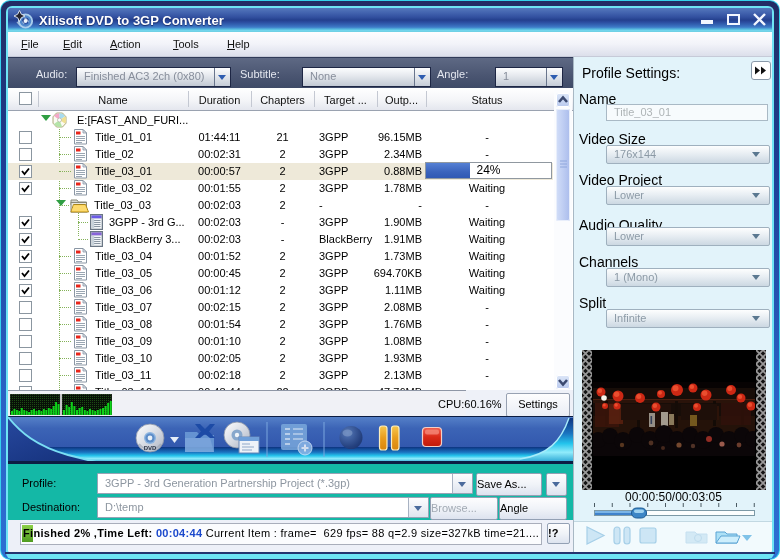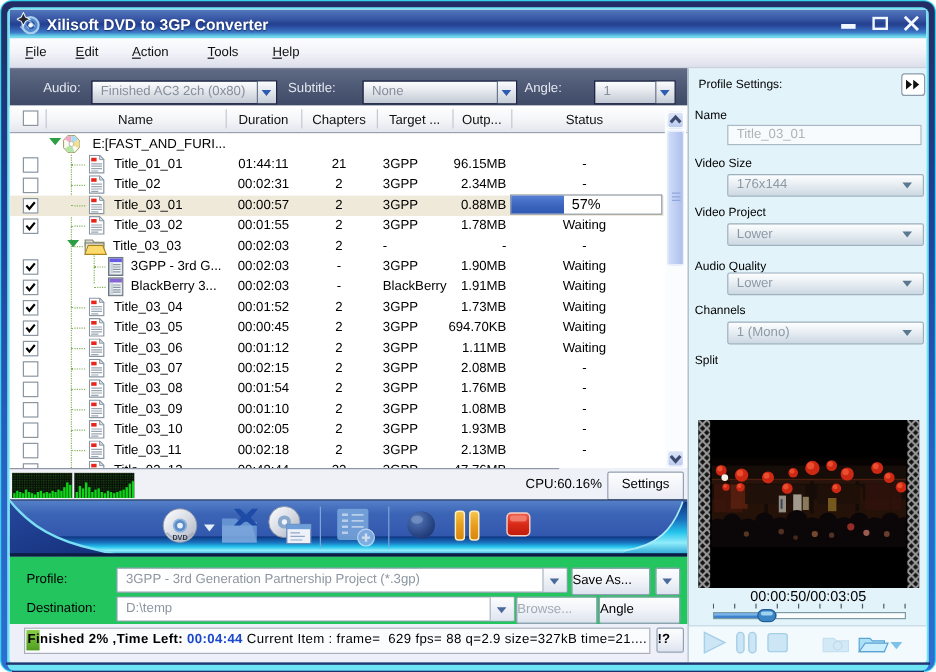--- a/index.html
+++ b/index.html
@@ -51,35 +51,35 @@
 .hstub{position:absolute;height:1px;border-top:1px dotted #84b258}
 
 #sbar{left:546px;top:82px;width:18px;height:300px;background:#fbfcfe}
 .sbtn{position:absolute;background:linear-gradient(180deg,#dde7f8,#b9c9ee);border-radius:2.5px;box-shadow:inset 0 0 0 1px #ffffff}
 #sthumb{position:absolute;left:2px;top:19px;width:14px;height:112px;background:linear-gradient(90deg,#d3dff8 0%,#bdccf2 55%,#aabcec 100%);border-radius:2px;box-shadow:inset 0 0 0 1px #e8eefb}
 
 #cpubar{left:0;top:382px;width:458px;height:26px;background:#f0f1f6;border-top:1px solid #8e96a6}
 #cpubar .txt{position:absolute;top:7px;font-size:11px;color:#000}
 #setbtn{left:498px;top:2px;width:62px;height:22px;background:linear-gradient(180deg,#fdfdfe,#e9edf5);border:1px solid #97a1b2;border-radius:2px;font-size:11px;text-align:center;line-height:21px;color:#000}
 
-#proarea{left:0;top:456px;width:565px;height:56px;background:#22c55e}
+#proarea{left:0;top:456px;width:565px;height:56px;background:#14b8a6}
 .plbl{position:absolute;font-size:11px;color:#000}
 .lcombo{position:absolute;height:19px;border:1px solid #97a3b6;background:#fff;border-radius:1px}
 .lcombo .t{position:absolute;left:7px;top:3px;font-size:11px;color:#8d96a0;white-space:nowrap}
 .lcombo .btn{position:absolute;right:0;top:0;bottom:0;width:19px;background:linear-gradient(180deg,#fdfdfe,#dfe5ef);border-left:1px solid #a8b2c2}
 .lcombo .btn:after{content:"";position:absolute;left:5px;top:8px;border:4px solid transparent;border-top:5px solid #4a6a9c;border-bottom:none}
 .pbtn{position:absolute;height:21px;background:linear-gradient(180deg,#fdfdfe 0%,#f0f3f8 50%,#dde3ef 100%);border:1px solid #93a0b4;border-radius:2px;font-size:11px;color:#000}
 
 #statbar{left:0;top:512px;width:565px;height:32px;background:#edf0f8}
 #statfld{left:12px;top:3px;width:520px;height:20px;background:#fbfcfe;border:1px solid #a9aebb;overflow:hidden;white-space:nowrap}
 #statfld .g{position:absolute;left:1px;top:1px;width:11px;height:17px;background:linear-gradient(180deg,#8cd048,#4f9c20)}
 #statfld .t{position:absolute;left:2px;top:3px;font-size:11px;font-weight:bold;color:#000;letter-spacing:0.3px}
 
 #rpanel{left:565px;top:49px;width:199px;height:495px;background:#e2f3fa;border-left:1px solid #a8b8c4}
-.rlbl{position:absolute;left:5px;font-size:10px;color:#000}
+.rlbl{position:absolute;left:5px;font-size:14px;color:#000}
 .rcombo{position:absolute;left:32px;width:162px;height:17px;border:1px solid #9fb0be;border-radius:2px;background:linear-gradient(180deg,#fdfefe 0%,#e8eef3 45%,#ccd8e2 100%)}
 .rcombo .t{position:absolute;left:7px;top:2px;font-size:11px;color:#8c9aa6}
 .rcombo:after{content:"";position:absolute;right:9px;top:6px;border:4px solid transparent;border-top:5px solid #5a7890;border-bottom:none}
 #nameinp{position:absolute;left:32px;width:160px;height:15px;border:1px solid #a9b9c5;background:#f7fbfd}
 #nameinp span{position:absolute;left:7px;top:1px;font-size:11px;color:#aeb4b6}
 #ffbtn{left:177px;top:4px;width:18px;height:17px;background:#fff;border:1px solid #8a9aaa;border-radius:3px}
 #ffbtn svg{position:absolute;left:1px;top:1px}
 
 #preview{left:8px;top:293px;width:184px;height:140px;background:#000}
 #ptime{left:0;top:433px;width:199px;text-align:center;font-size:12px;color:#000}
@@ -213,21 +213,21 @@
             <rect x="2" y="2.5" width="4.5" height="3" fill="#e8251a"></rect>
             <path d="M2,7.5h9M2,9.5h9M2,11.5h9M2,13.5h6" stroke="#9aa6b2" stroke-width="1"></path>
           </svg>
           <span class="nm" style="left:87px">Title_03_01</span>
           <span class="cell c-dur">00:00:57</span>
           <span class="cell c-ch">2</span>
           <span class="cell c-tg">3GPP</span>
           <span class="cell c-out">0.88MB</span>
           <span style="position:absolute;left:417px;top:-1px;width:125px;height:15px;border:1px solid #9098a0;background:#fff">
             <span style="position:absolute;left:0;top:0;width:44px;height:15px;background:linear-gradient(180deg,#5580d4 0%,#3a63bc 60%,#3059b4 100%)"></span>
-            <span style="position:absolute;left:0;top:0;width:125px;text-align:center;font-size:12px;line-height:15px">57%</span>
+            <span style="position:absolute;left:0;top:0;width:125px;text-align:center;font-size:12px;line-height:15px">24%</span>
           </span>
         </div>
 <div class="row" style="top:92px">
           <span class="cb">
             <svg width="11" height="11" viewBox="0 0 11 11">
               <path d="M2,5 L4.5,8 L9,2.5" stroke="#000" stroke-width="1.8" fill="none"></path>
             </svg>
           </span>
           <div class="hstub" style="left:51px;top:8px;width:12px"></div>
           <svg class="ic" style="left:66px;top:0px" width="15" height="16" viewBox="0 0 15 16">
@@ -670,20 +670,23 @@
       </div>
     <span class="rlbl" style="top:160px">Audio Quality</span>
     <div class="rcombo" style="top:170px">
         <span class="t">Lower</span>
       </div>
     <span class="rlbl" style="top:197px">Channels</span>
     <div class="rcombo" style="top:211px">
         <span class="t">1 (Mono)</span>
       </div>
     <span class="rlbl" style="top:238px">Split</span>
+    <div class="rcombo" style="top:252px">
+        <span class="t">Infinite</span>
+      </div>
 
     <div id="preview" class="ab">
       <svg class="ab" style="left:0;top:0" width="10" height="140">
           <defs>
             <pattern id="hxp" width="7" height="7" patternUnits="userSpaceOnUse">
               <rect width="7" height="7" fill="#131313"></rect>
               <path d="M0,0 L7,7 M7,0 L0,7" stroke="#9a9a9a" stroke-width="1.7"></path>
             </pattern>
           </defs>
           <rect width="10" height="140" fill="url(#hxp)"></rect>

